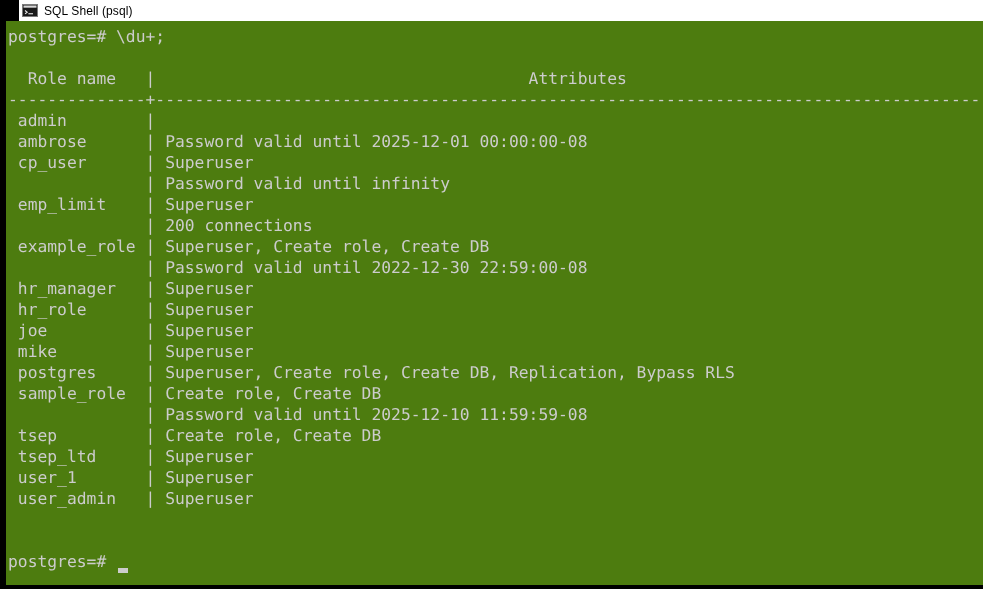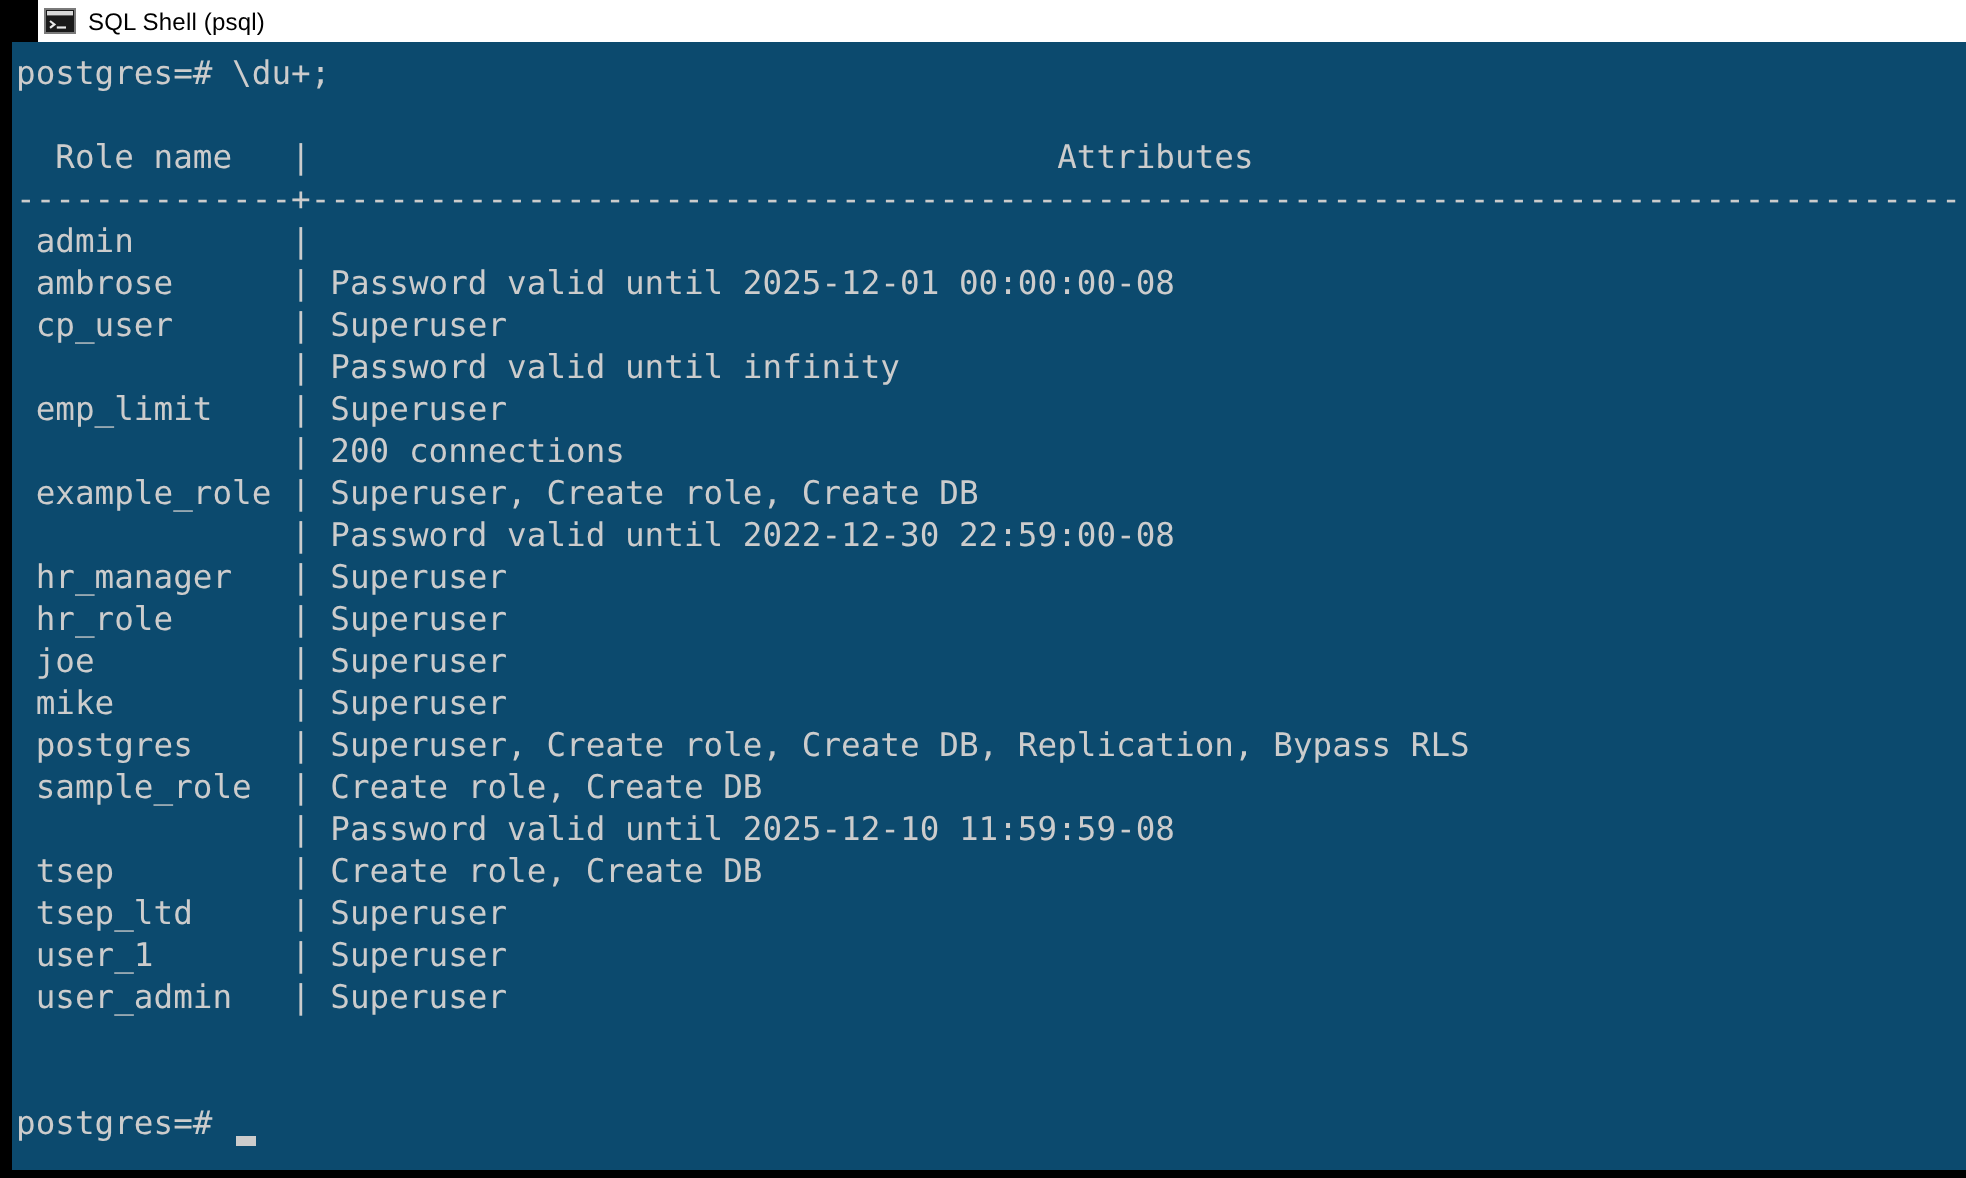--- a/index.html
+++ b/index.html
@@ -56,21 +56,21 @@
     letter-spacing: 0.1px;
   }
 
   
   #console {
     position: absolute;
     left: 3px;
     top: 21px;
     width: 977px;
     height: 564px;
-    background: #0c4a6e;
+    background: #4d7c0f;
     overflow: hidden;
   }
 
   
   .tline {
     position: absolute;
     left: 2px;
     height: 21px;
     line-height: 21px;
     white-space: pre;

